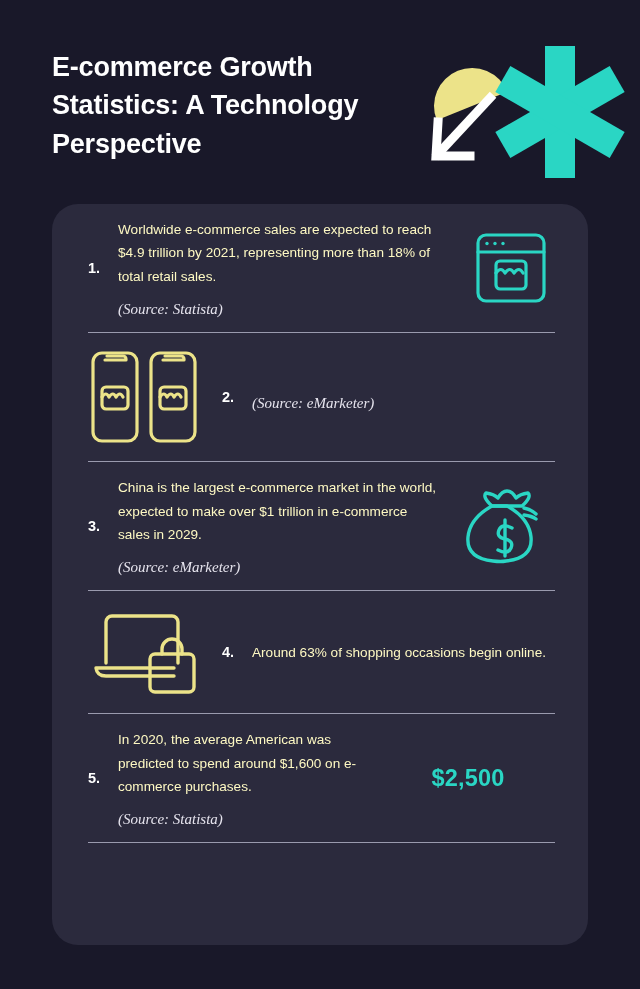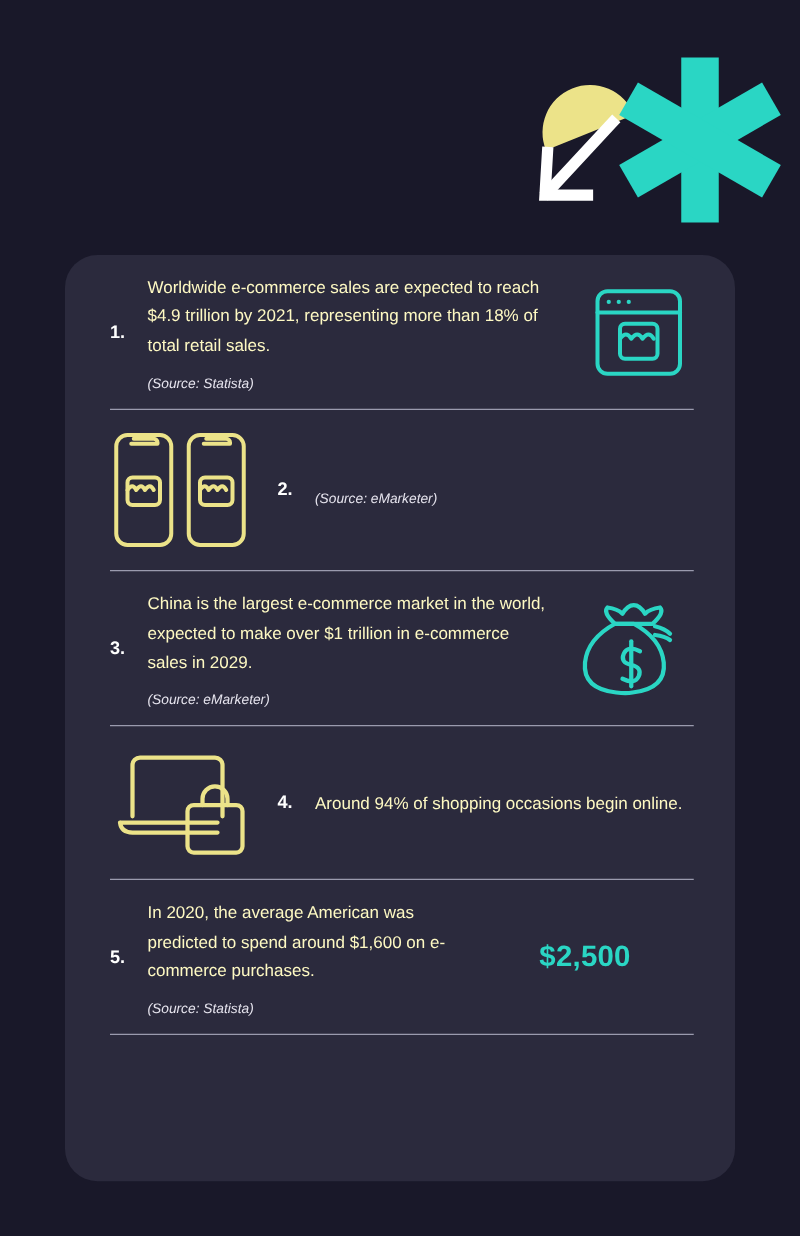--- a/index.html
+++ b/index.html
@@ -73,23 +73,24 @@
   }
 
   .stat-text {
     font-size: 13.6px;
     line-height: 1.72;
     color: #fef9c3;
   }
 
   .stat-source {
     margin-top: 13px;
-    font-size: 11px;
+    font-size: 15px;
     font-style: italic;
     color: #e6e4ee;
+    font-family: Liberation Serif, serif;
   }
 
   .stat-icon {
     flex: 0 0 auto;
     display: flex;
     align-items: center;
     justify-content: center;
   }
 
   .icon-right-pad { margin-left: 16px; }
@@ -110,20 +111,21 @@
     height: 1px;
     background: #9a9aae;
     margin: 0 auto;
     width: 467px;
   }
 </style>
 </head>
 <body>
 
 <div class="header">
+  <div class="header-title">E-commerce Growth Statistics: A Technology Perspective</div>
 
   <svg class="header-deco" viewBox="0 0 216 160">
 
     <path d="M22 74 A38 38 0 0 1 98 74 Z" transform="rotate(-22 60 74)" fill="#ece389"></path>
 
     <g stroke="#ffffff" stroke-width="9" fill="none" stroke-linecap="square">
       <line x1="78" y1="66" x2="26" y2="122"></line>
       <polyline points="26,90 24,124 58,124" fill="none"></polyline>
     </g>
 
@@ -203,21 +205,21 @@
     <div class="stat-icon icon-left-pad">
       <svg width="118" height="92" viewBox="0 0 118 92" fill="none" stroke="#ece389" stroke-width="3.4" stroke-linecap="round" stroke-linejoin="round">
         <path d="M18 57 V16 a6 6 0 0 1 6 -6 h60 a6 6 0 0 1 6 6 v41"></path>
         <path d="M8 62 h78 M8 62 q1 8 10 8 h68"></path>
         <rect x="62" y="48" width="44" height="38" rx="5"></rect>
         <path d="M74 48 v-5 a10 10 0 0 1 20 0 v5"></path>
       </svg>
     </div>
     <div class="stat-num">4.</div>
     <div class="stat-body">
-      <div class="stat-text">Around 94% of shopping occasions begin online.</div>
+      <div class="stat-text">Around 63% of shopping occasions begin online.</div>
     </div>
   </div>
   <div class="divider"></div>
 
   <div class="stat">
     <div class="stat-num">5.</div>
     <div class="stat-body">
       <div class="stat-text">In 2020, the average American was predicted to spend around $1,600 on e-commerce purchases.</div>
       <div class="stat-source">(Source: Statista)</div>
     </div>

